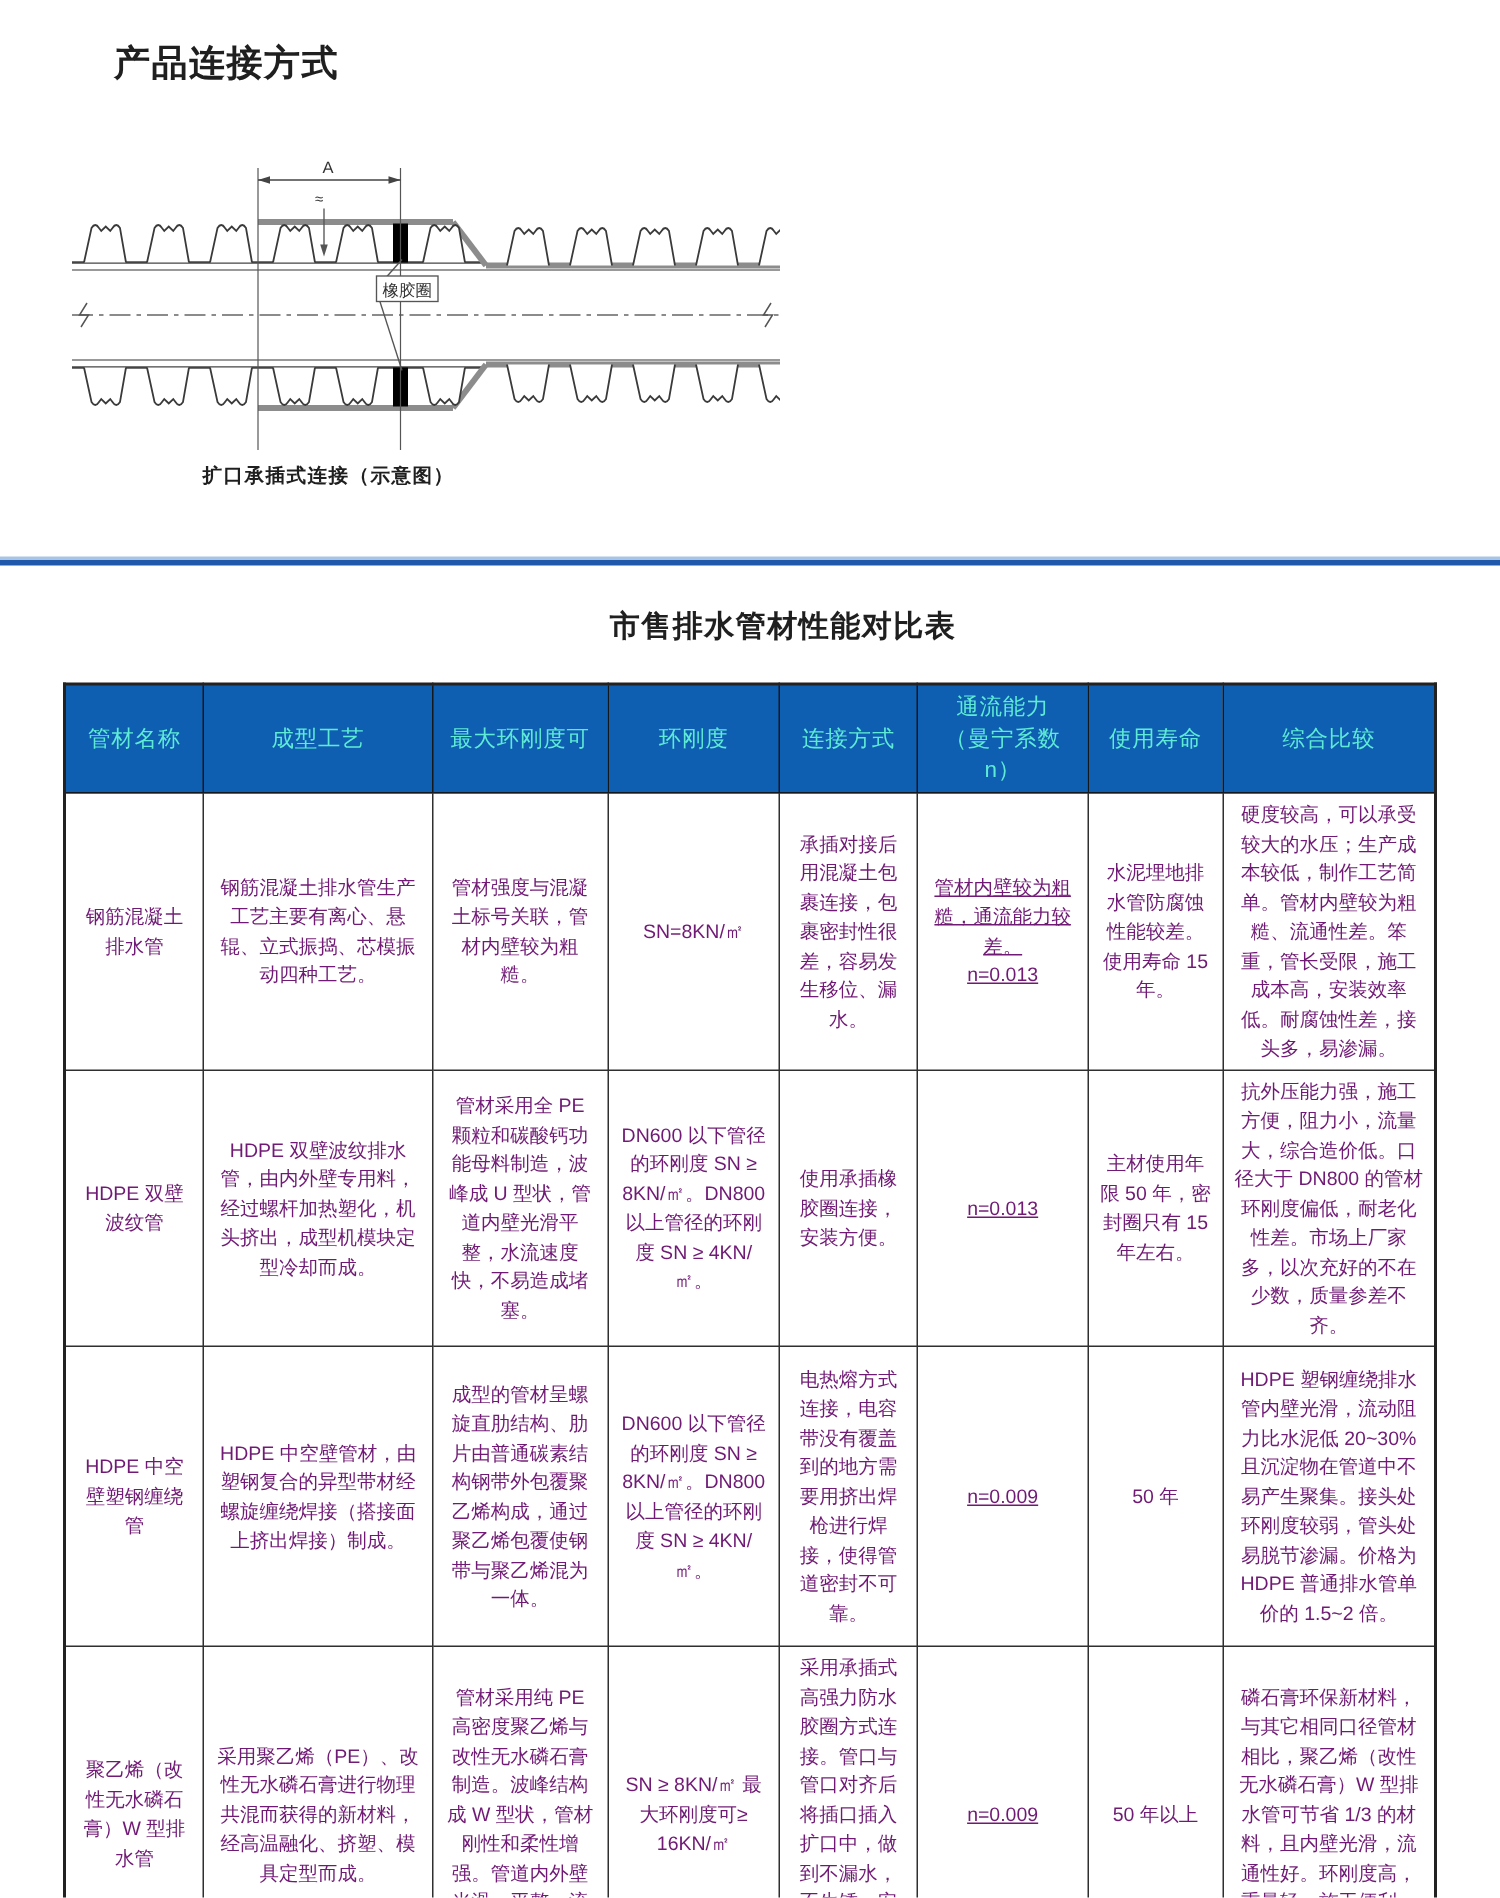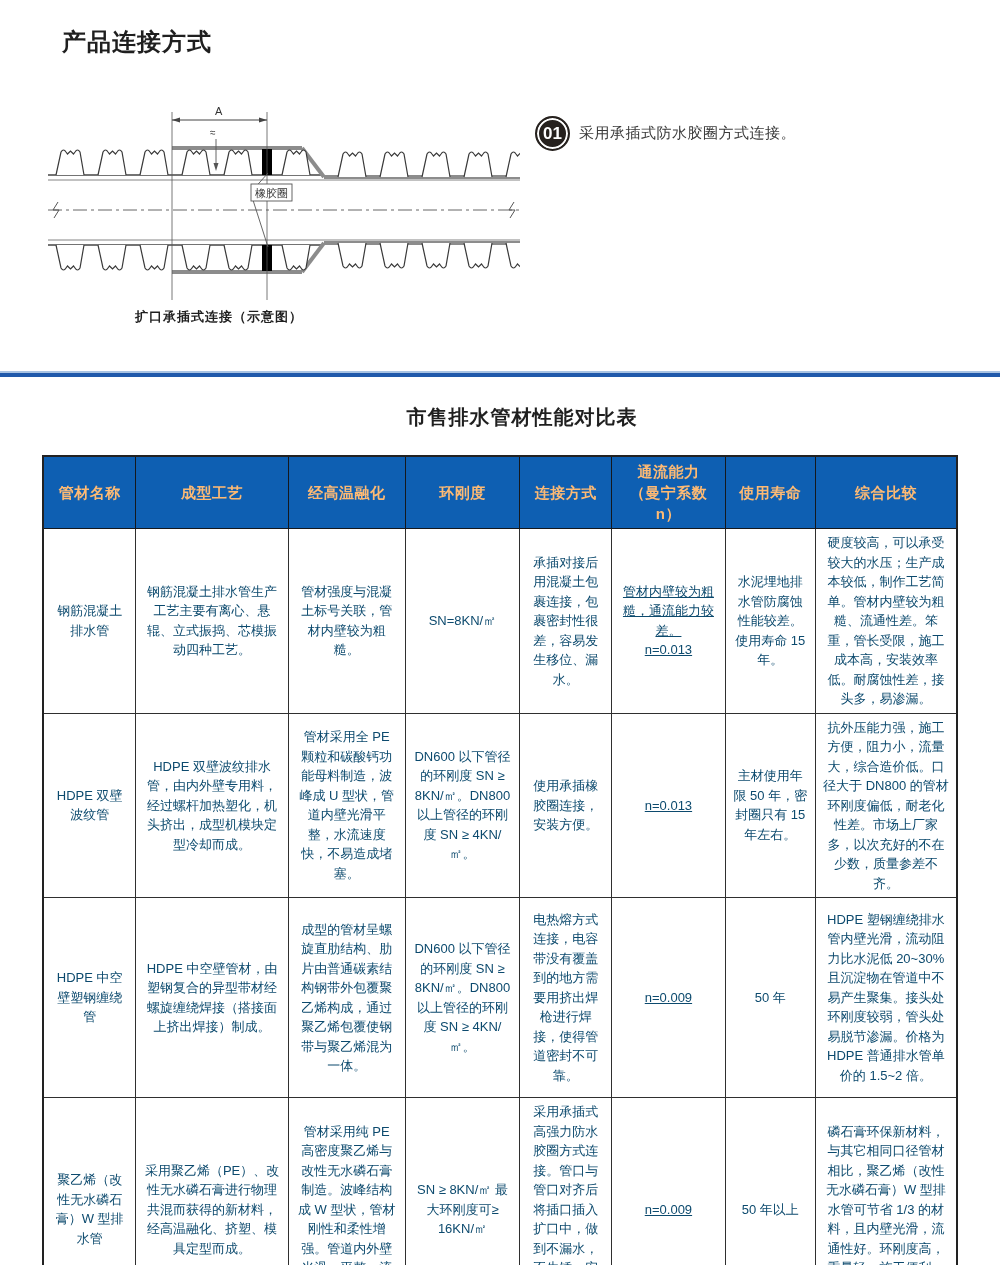--- a/index.html
+++ b/index.html
@@ -5,21 +5,21 @@
   * { margin:0; padding:0; box-sizing:border-box; }
   html,body { width:1000px; background:#ffffff; }
   body {
     position:relative; height:1265px;
     font-family:"Liberation Sans", sans-serif;
     color:#333;
   }
 
   
   .page-title {
-    position:absolute; left:62px; top:26px;
+    position:absolute; left:76px; top:26px;
     font-size:24px; font-weight:bold; color:#1f1f1f; letter-spacing:1px;
   }
   .diagram-wrap { position:absolute; left:48px; top:98px; width:472px; height:210px; }
   .diagram-caption {
     position:absolute; left:135px; top:308px;
     font-size:13px; font-weight:bold; color:#1f1f1f; letter-spacing:1px;
   }
   .points { position:absolute; left:535px; top:116px; width:455px; }
   .point-item { display:flex; align-items:center; margin-bottom:32px; }
   .point-badge {
@@ -43,25 +43,25 @@
   .cmp-table {
     position:absolute; left:42px; top:455px; width:916px;
     border-collapse:collapse; table-layout:fixed;
     border:2px solid #222;
   }
   .cmp-table th, .cmp-table td {
     border:1px solid #2f2f2f; vertical-align:middle; text-align:center;
     padding:4px 7px;
   }
   .cmp-table thead th {
-    background:#0e5fb2; color:#fdba74; font-size:15px; font-weight:bold;
+    background:#0e5fb2; color:#5eead4; font-size:15px; font-weight:normal;
     height:66px; border-color:#14181d; letter-spacing:0.5px;
   }
   .cmp-table thead th span { display:block; line-height:1.4; }
-  .cmp-table td { font-size:13px; color:#0c4a6e; line-height:1.5; }
+  .cmp-table td { font-size:13px; color:#701a75; line-height:1.5; }
   tr.r1 { height:170px; } tr.r2 { height:165px; } tr.r3 { height:200px; } tr.r4 { height:207px; }
   td .blk { display:block;text-decoration:underline; }
 
   
   .svg-label { font-family:"Liberation Sans", sans-serif; }
 </style>
 </head>
 <body>
 
 <h1 class="page-title">产品连接方式</h1>
@@ -141,24 +141,20 @@
       <line x1="204" y1="99" x2="220" y2="149" stroke="#555" stroke-width="0.9"></line>
       <rect x="203" y="86" width="41" height="17" fill="#ffffff" stroke="#555" stroke-width="0.9"></rect>
       <text class="svg-label" x="207" y="99" font-size="11" fill="#333">橡胶圈</text>
     </g>
   </svg>
 </div>
 
 <div class="diagram-caption">扩口承插式连接（示意图）</div>
 
 <div class="points">
-  <div class="point-item">
-    <div class="point-badge">01</div>
-    <div class="point-text">采用承插式防水胶圈方式连接。</div>
-  </div>
 </div>
 
 <div class="section-divider"></div>
 
 <div class="table-title">市售排水管材性能对比表</div>
 
 <table class="cmp-table">
   <colgroup>
     <col style="width:10.15%">
       <col style="width:16.7%">
@@ -173,21 +169,21 @@
     <tr>
       <th>
           <span>管材名称</span>
           <span></span>
         </th>
       <th>
           <span>成型工艺</span>
           <span></span>
         </th>
       <th>
-          <span>经高温融化</span>
+          <span>最大环刚度可</span>
           <span></span>
         </th>
       <th>
           <span>环刚度</span>
           <span></span>
         </th>
       <th>
           <span>连接方式</span>
           <span></span>
         </th>

